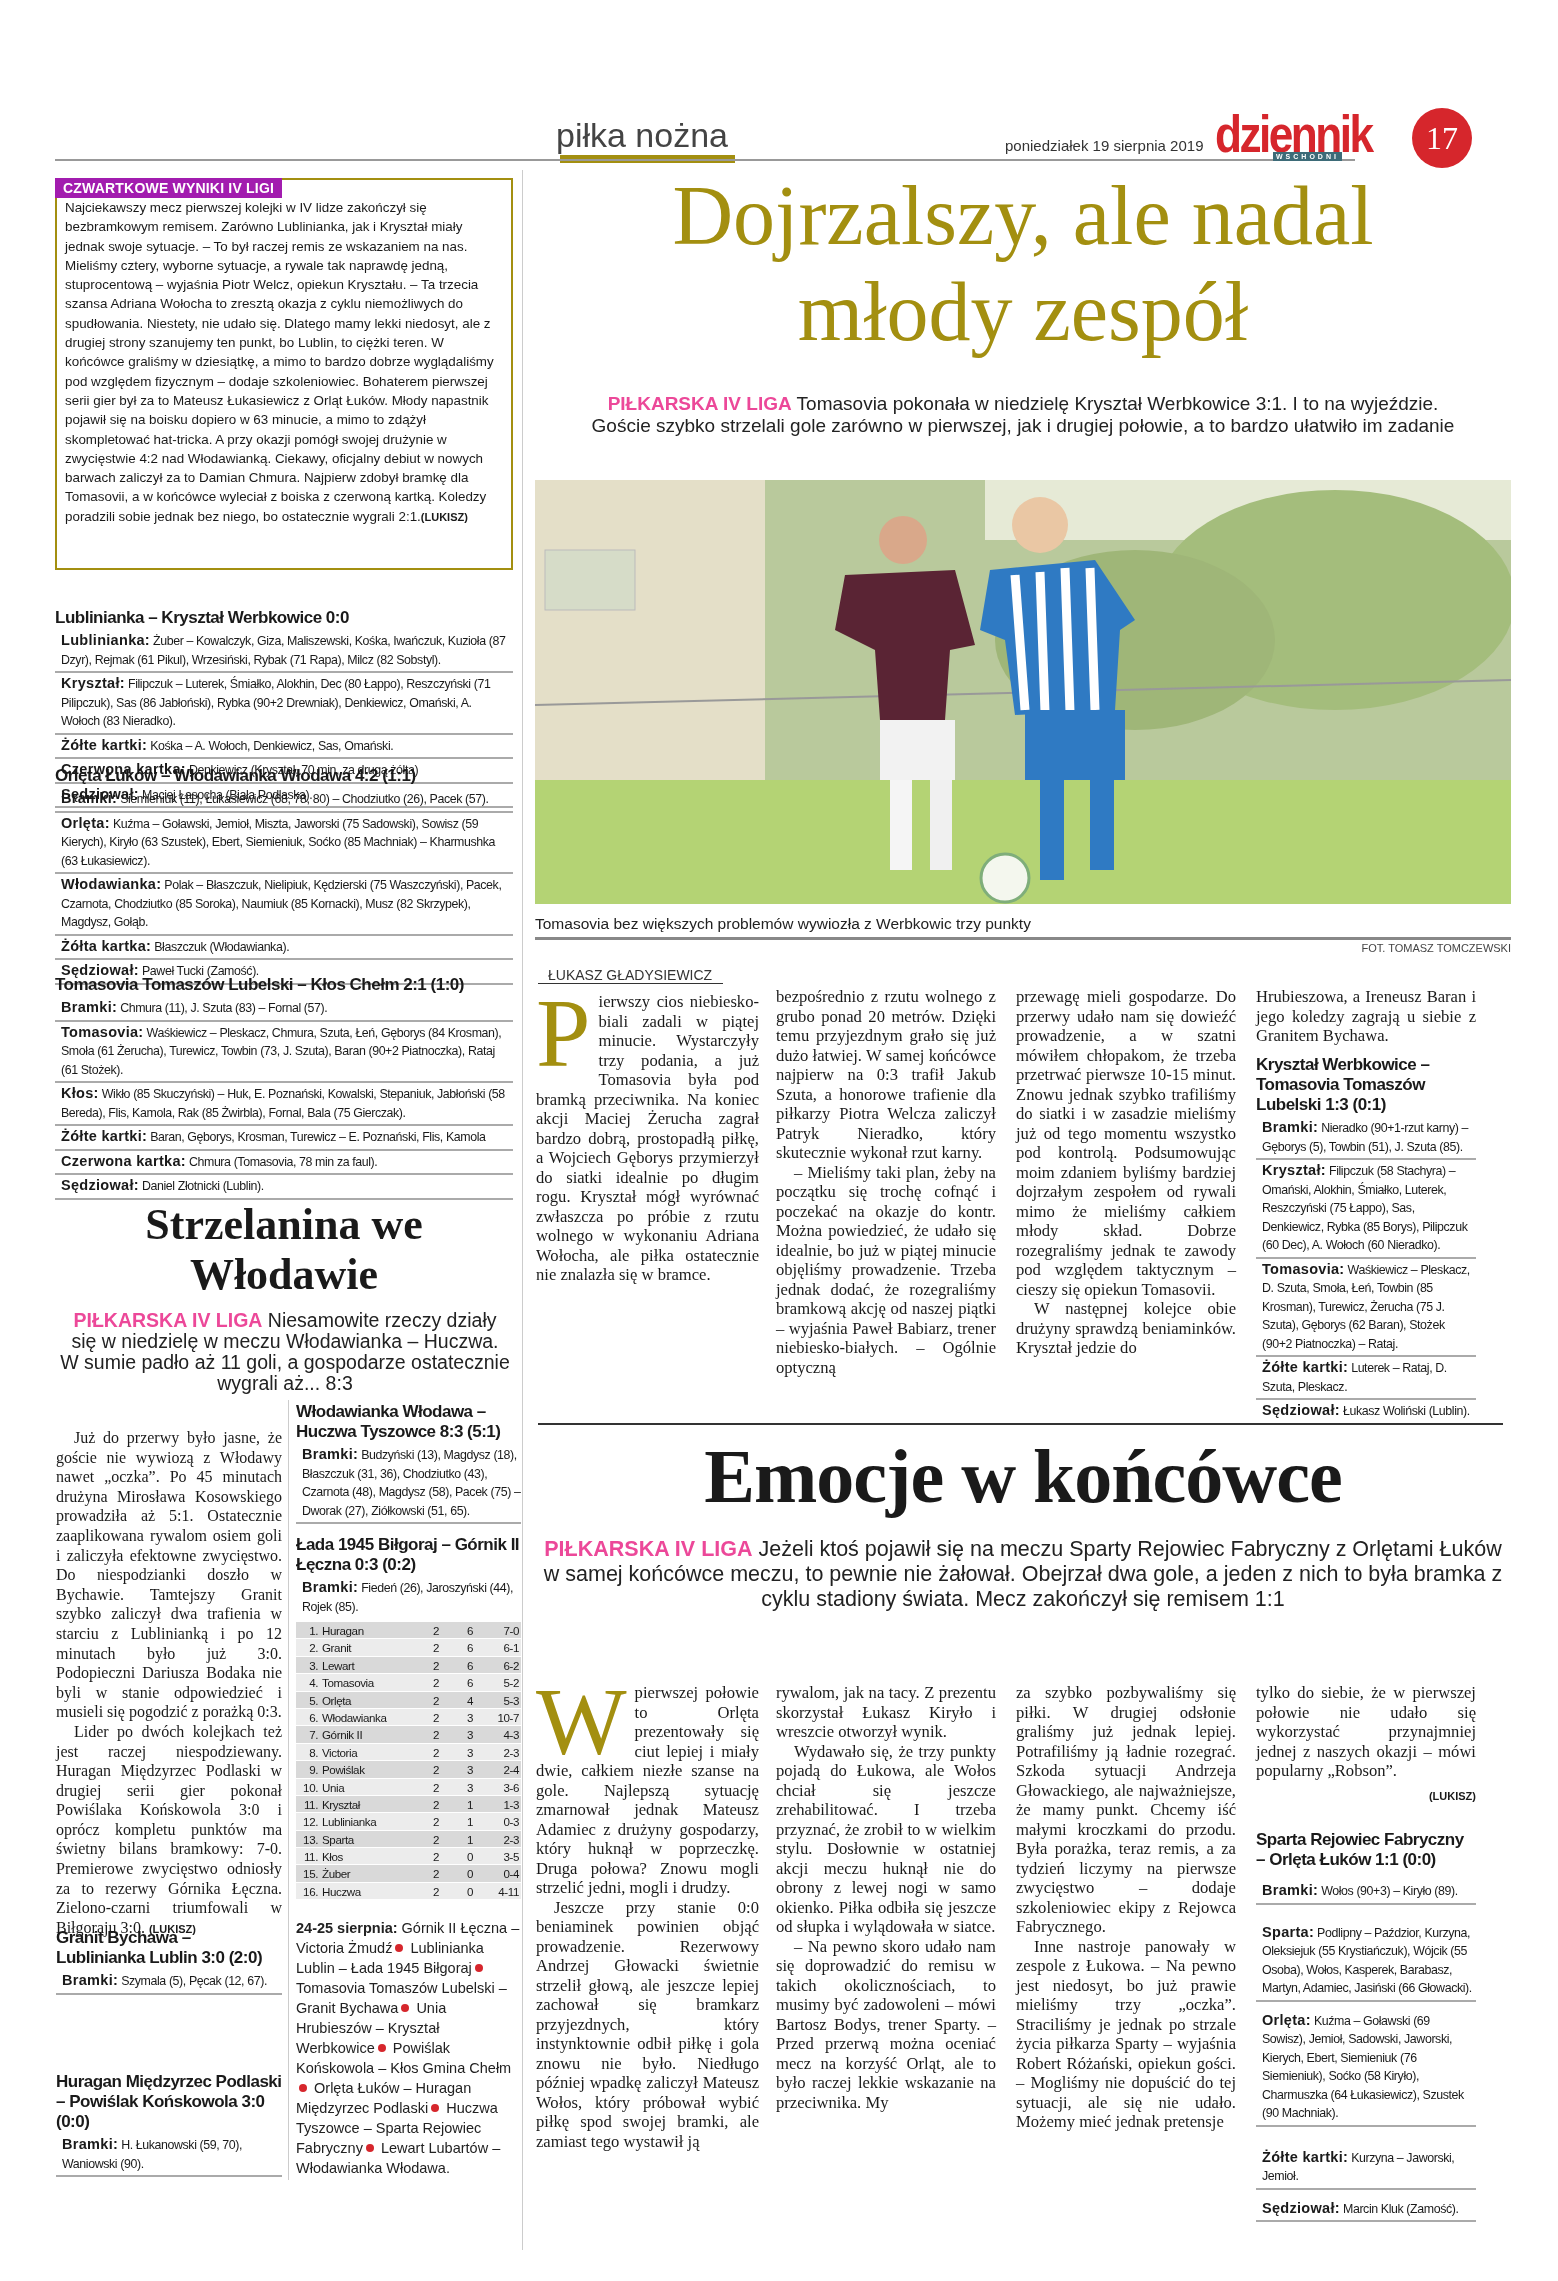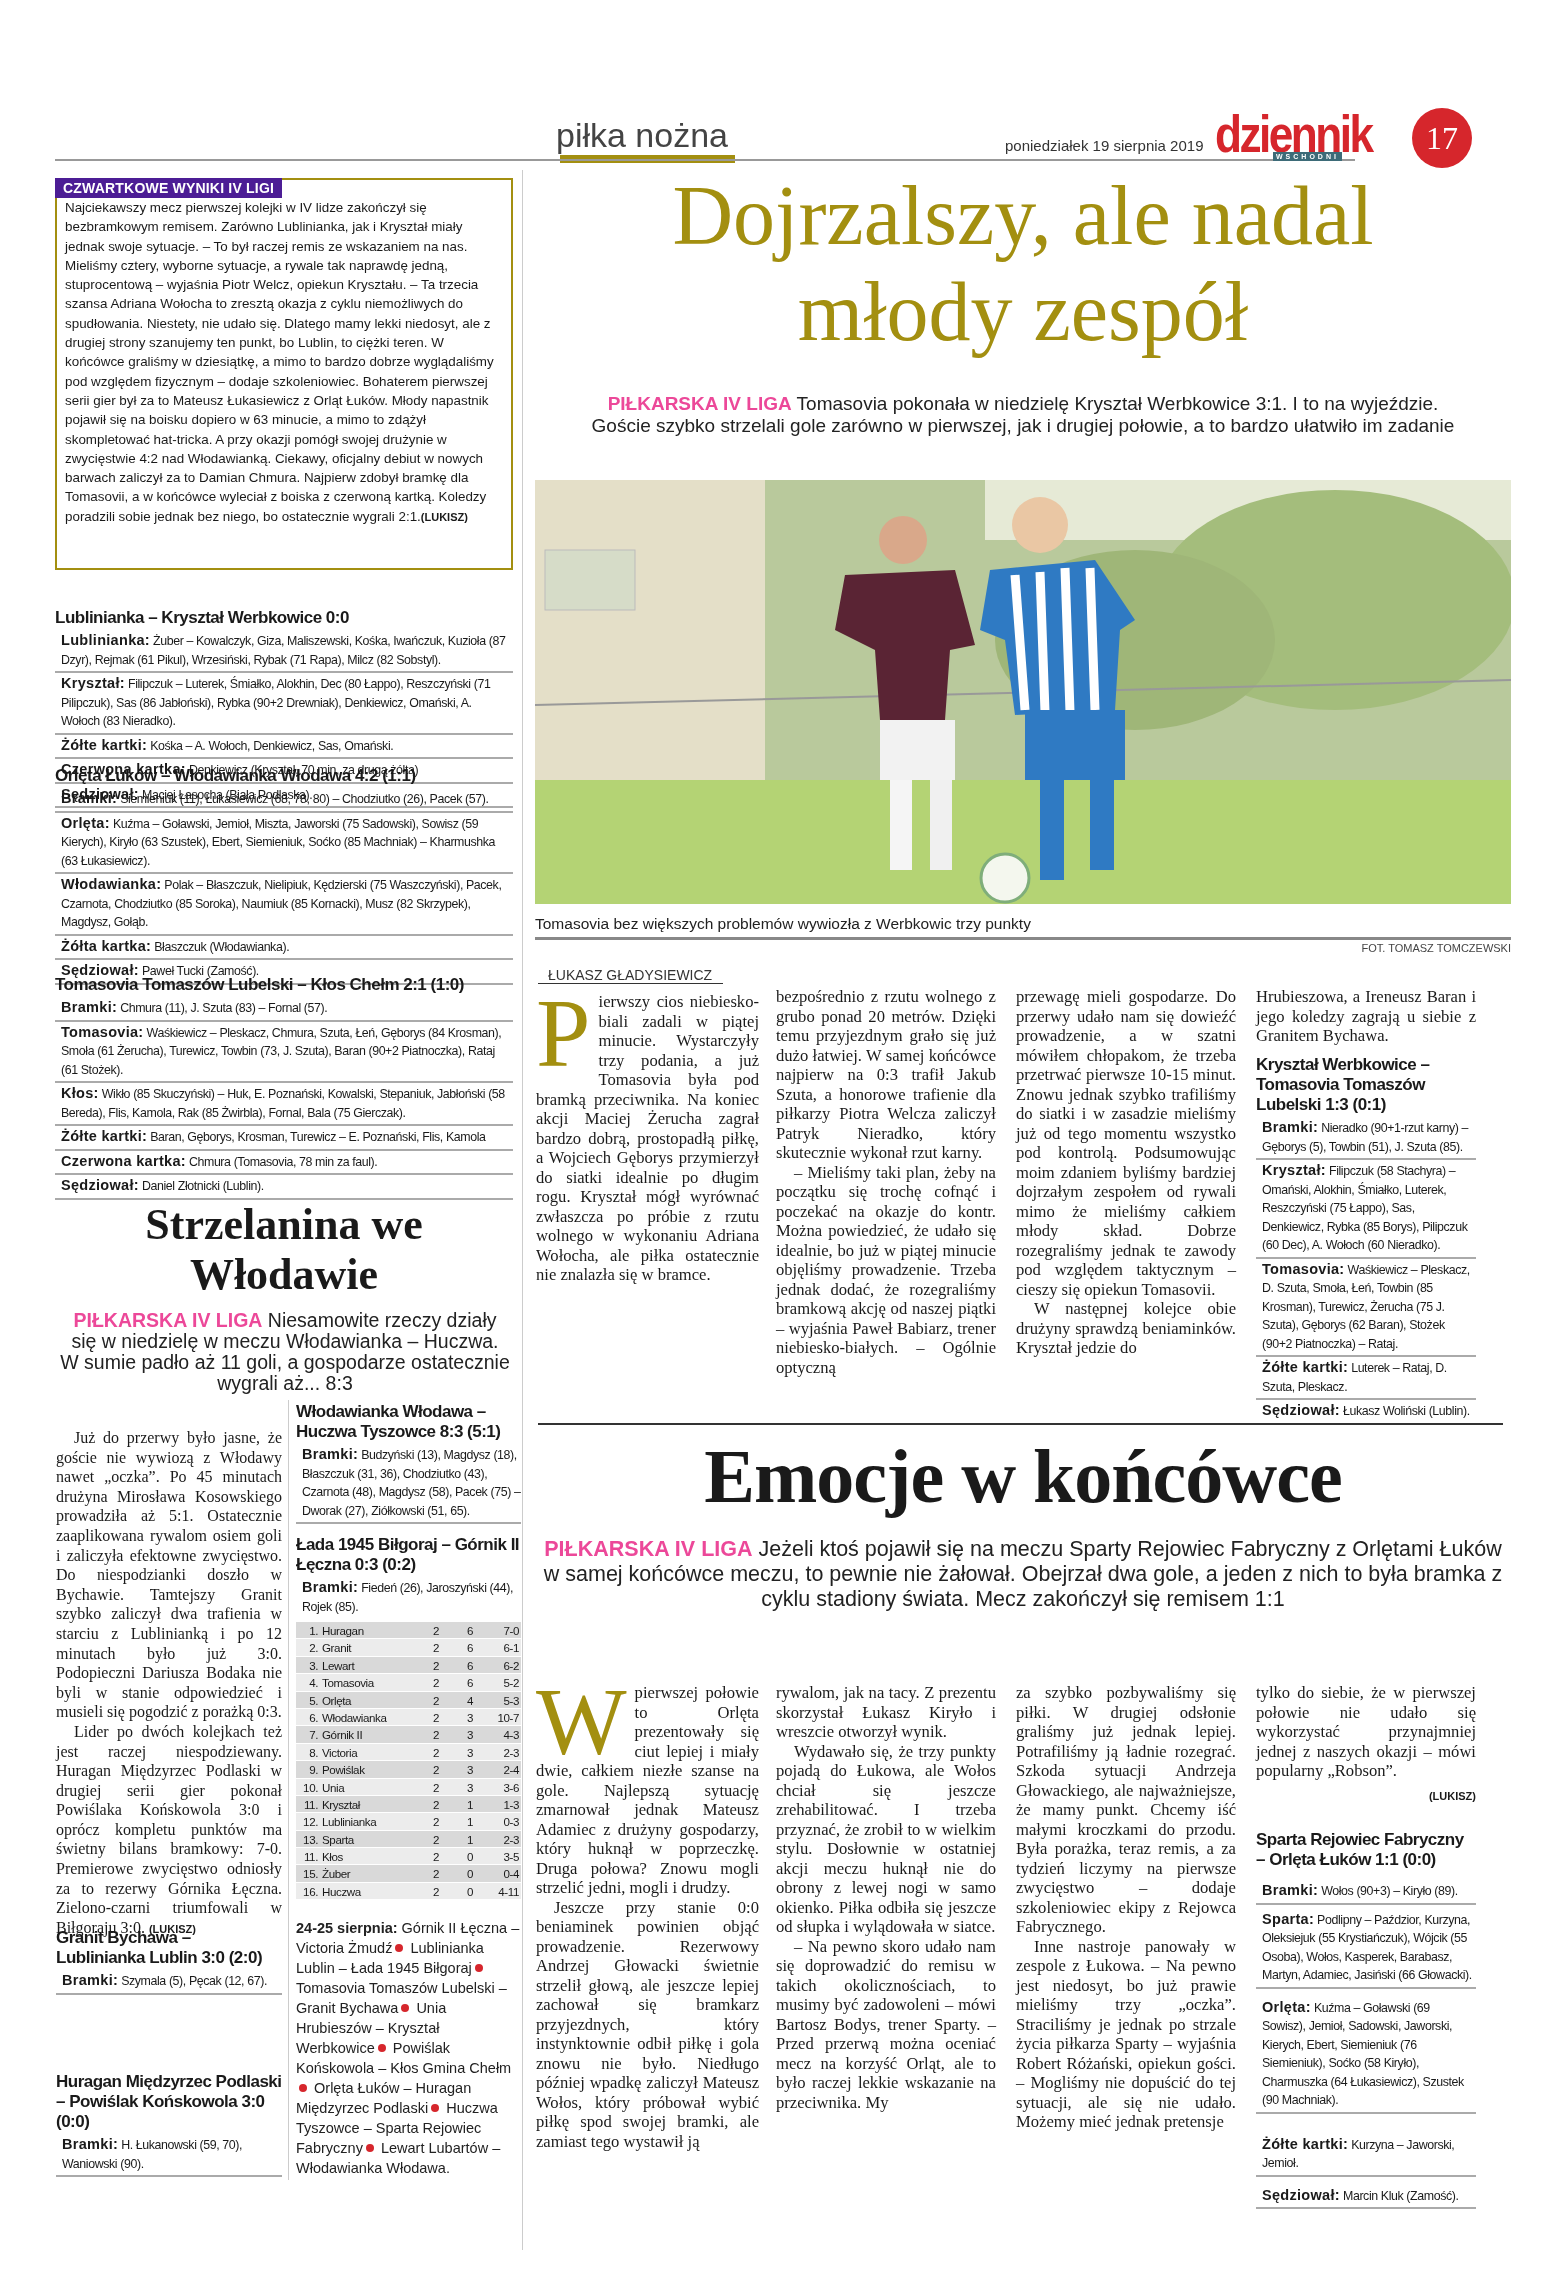--- a/index.html
+++ b/index.html
@@ -11,21 +11,21 @@
 #section-label{left:556px;top:116px;font-family:"Liberation Sans",sans-serif;font-size:34px;font-weight:300;color:#444}
 #section-bar{left:560px;top:155px;width:175px;height:8px;background:#a38f10}
 #header-rule{left:55px;top:159px;width:1300px;height:2px;background:#999}
 #date{left:1005px;top:137px;font-family:"Liberation Sans",sans-serif;font-size:15px;color:#333}
 #logo{left:1215px;top:110px;width:200px;height:50px}
 #logo .brand{font-family:"Liberation Sans",sans-serif;font-weight:bold;font-size:52px;color:#d6262c;letter-spacing:-3px;line-height:48px;transform:scaleX(0.85);transform-origin:left}
 #logo .sub{position:absolute;left:58px;top:42px;background:#3d6b78;color:#fff;font-family:"Liberation Sans",sans-serif;font-size:7px;letter-spacing:3px;padding:1px 3px;font-weight:bold}
 #page-num{left:1412px;top:108px;width:60px;height:60px;border-radius:50%;background:#d6262c;color:#fff;font-family:"Liberation Serif",serif;font-size:32px;text-align:center;line-height:60px}
 
 #czw-box{left:55px;top:178px;width:458px;height:392px;border:2px solid #a38f10;padding:18px 8px 6px 8px}
-#czw-title{left:55px;top:178px;background:#4c1d95;color:#fff;font-family:"Liberation Sans",sans-serif;font-weight:bold;font-size:14px;padding:2px 8px;letter-spacing:0.2px}
+#czw-title{left:55px;top:178px;background:#a21caf;color:#fff;font-family:"Liberation Sans",sans-serif;font-weight:bold;font-size:14px;padding:2px 8px;letter-spacing:0.2px}
 #czw-text{font-family:"Liberation Sans",sans-serif;font-size:13.4px;line-height:19.3px;text-align:left}
 .signature{font-weight:bold;font-size:11px}
 
 .match{position:absolute;font-family:"Liberation Sans",sans-serif}
 .match h4{font-size:17px;font-weight:bold;line-height:20px;letter-spacing:-0.5px;transform-origin:left;margin-bottom:2px}
 .stat{font-size:12.4px;line-height:18.5px;border-bottom:2px solid #aaa;padding:1px 0 2px 6px;letter-spacing:-0.4px}
 .stat b{font-size:14.5px;letter-spacing:0.3px}
 
 .headline{position:absolute;font-family:"Liberation Serif",serif;text-align:center}
 .lead{position:absolute;font-family:"Liberation Sans",sans-serif;text-align:center;font-weight:300;color:#222}
@@ -338,18 +338,18 @@
 <div class="col" style="left:1016px;top:1683px;width:220px">
   <p class="noind">za szybko pozbywaliśmy się piłki. W drugiej odsłonie graliśmy już jednak lepiej. Potrafiliśmy ją ładnie rozegrać. Szkoda sytuacji Andrzeja Głowackiego, ale najważniejsze, że mamy punkt. Chcemy iść małymi kroczkami do przodu. Była porażka, teraz remis, a za tydzień liczymy na pierwsze zwycięstwo – dodaje szkoleniowiec ekipy z Rejowca Fabrycznego.</p>
   <p>Inne nastroje panowały w zespole z Łukowa. – Na pewno jest niedosyt, bo już prawie mieliśmy trzy „oczka”. Straciliśmy je jednak po strzale życia piłkarza Sparty – wyjaśnia Robert Różański, opiekun gości. – Mogliśmy nie dopuścić do tej sytuacji, ale się nie udało. Możemy mieć jednak pretensje</p>
 </div>
 <div class="col" style="left:1256px;top:1683px;width:220px">
   <p class="noind">tylko do siebie, że w pierwszej połowie nie udało się wykorzystać przynajmniej jednej z naszych okazji – mówi popularny „Robson”.</p>
   <div class="signature sans" style="text-align:right;margin-top:6px">(LUKISZ)</div>
 </div>
 <div class="match" style="left:1256px;top:1830px;width:220px">
   <h4 style="margin-bottom:10px">Sparta Rejowiec Fabryczny – Orlęta Łuków 1:1 (0:0)</h4>
-  <div class="stat" style="margin-bottom:4px"><b>Bramki:</b> <span>Wołos (90+3) – Kiryło (89).</span></div>
+  <div class="stat" style="margin-bottom:17px"><b>Bramki:</b> <span>Wołos (90+3) – Kiryło (89).</span></div>
   <div class="stat" style="margin-bottom:8px"><b>Sparta:</b> <span>Podlipny – Paździor, Kurzyna, Oleksiejuk (55 Krystiańczuk), Wójcik (55 Osoba), Wołos, Kasperek, Barabasz, Martyn, Adamiec, Jasiński (66 Głowacki).</span></div>
   <div class="stat" style="margin-bottom:20px"><b>Orlęta:</b> <span>Kuźma – Goławski (69 Sowisz), Jemioł, Sadowski, Jaworski, Kierych, Ebert, Siemieniuk (76 Siemieniuk), Soćko (58 Kiryło), Charmuszka (64 Łukasiewicz), Szustek (90 Machniak).</span></div>
   <div class="stat" style="margin-bottom:8px"><b>Żółte kartki:</b> <span>Kurzyna – Jaworski, Jemioł.</span></div>
   <div class="stat"><b>Sędziował:</b> <span>Marcin Kluk (Zamość).</span></div>
 </div>
 
 </body></html>

